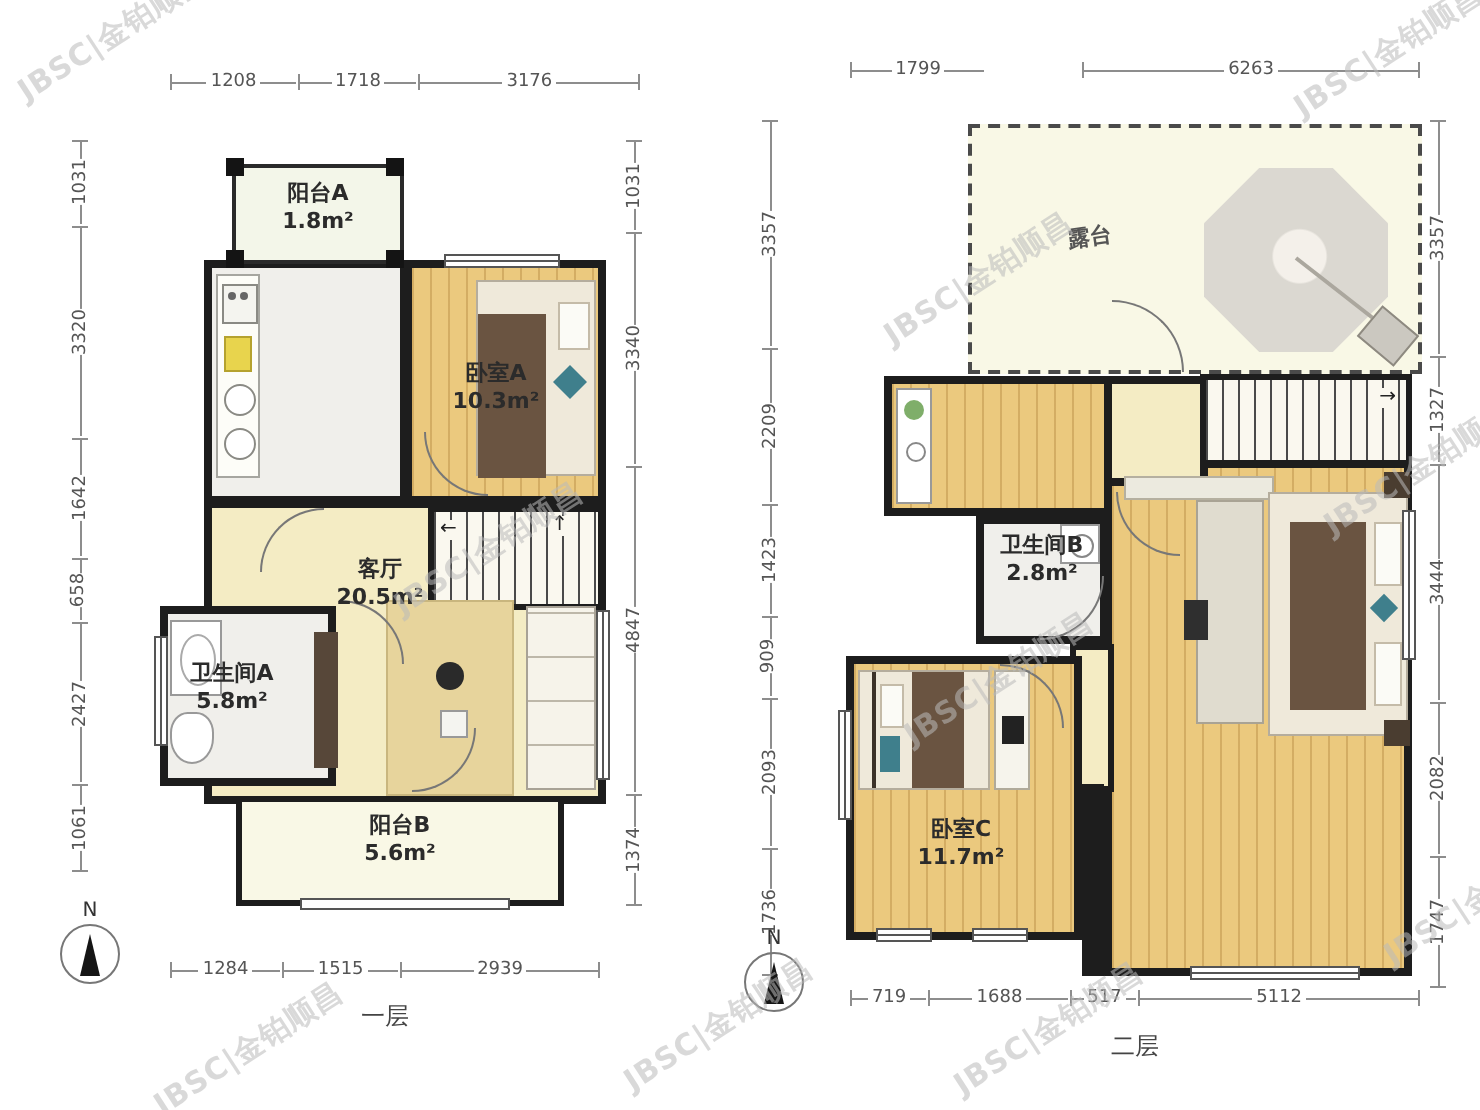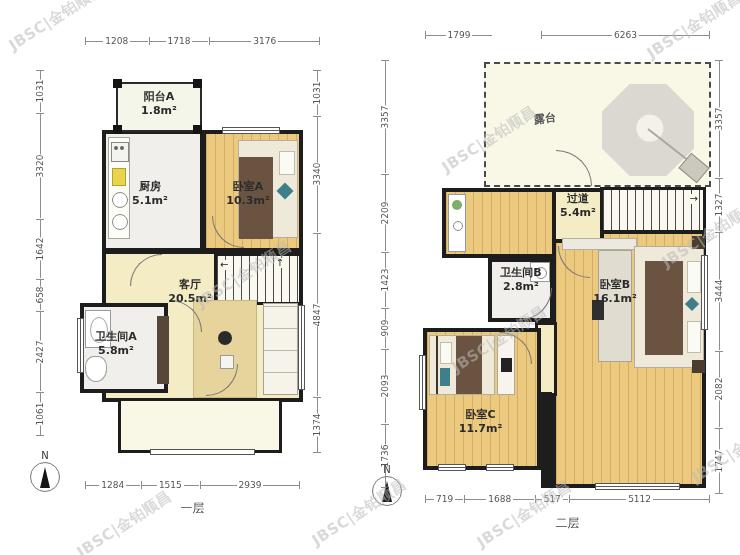--- a/index.html
+++ b/index.html
@@ -172,35 +172,35 @@
   <div class="win v" style="left:77px;top:318px;width:7px;height:55px"></div>
   <div class="door" style="left:130px;top:254px"></div>
   <div class="door" style="left:170px;top:300px;transform:rotate(90deg)"></div>
   <div class="door" style="left:212px;top:216px;transform:rotate(270deg)"></div>
   <div class="door" style="left:206px;top:364px;transform:rotate(180deg)"></div>
 
   <div class="rlabel" style="left:116px;top:90px;width:86px">
     <span>阳台A</span>
     <span>1.8m²</span>
   </div>
-  <div class="rlabel" style="left:106px;top:180px;width:88px">
-    <span>厨房</span>
-    <span>5.1m²</span>
-  </div>
   <div class="rlabel" style="left:203px;top:180px;width:90px">
     <span>卧室A</span>
     <span>10.3m²</span>
   </div>
   <div class="rlabel" style="left:145px;top:278px;width:90px">
     <span>客厅</span>
     <span>20.5m²</span>
   </div>
   <div class="rlabel" style="left:84px;top:330px;width:64px">
     <span>卫生间A</span>
     <span>5.8m²</span>
+  </div>
+  <div class="rlabel" style="left:150px;top:406px;width:100px">
+    <span>阳台B</span>
+    <span>5.6m²</span>
   </div>
 
   <div class="north" style="left:30px;top:450px">
     <div>N</div>
     <div class="circ">
         <i class="tri"></i>
       </div>
   </div>
   <div class="flabel" style="left:85px;top:500px;width:215px">一层</div>
 
@@ -315,31 +315,23 @@
   <div class="win v" style="left:419px;top:355px;width:7px;height:55px"></div>
   <div class="door" style="left:556px;top:150px;width:36px;height:36px;transform:rotate(90deg)"></div>
   <div class="door" style="left:558px;top:246px;transform:rotate(270deg)"></div>
   <div class="door" style="left:500px;top:332px;transform:rotate(90deg)"></div>
   <div class="door" style="left:520px;top:288px;transform:rotate(180deg)"></div>
 
   <div class="rlabel" style="left:500px;top:112px;width:90px;transform:rotate(-8deg);color:#555">
     <span>露台</span>
     <span></span>
   </div>
-  <div class="rlabel" style="left:548px;top:192px;width:60px">
-    <span>过道</span>
-    <span>5.4m²</span>
-  </div>
   <div class="rlabel" style="left:486px;top:266px;width:70px">
     <span>卫生间B</span>
     <span>2.8m²</span>
-  </div>
-  <div class="rlabel" style="left:565px;top:278px;width:100px">
-    <span>卧室B</span>
-    <span>16.1m²</span>
   </div>
   <div class="rlabel" style="left:428px;top:408px;width:105px">
     <span>卧室C</span>
     <span>11.7m²</span>
   </div>
 
   <div class="north" style="left:372px;top:464px">
     <div>N</div>
     <div class="circ">
         <i class="tri"></i>

